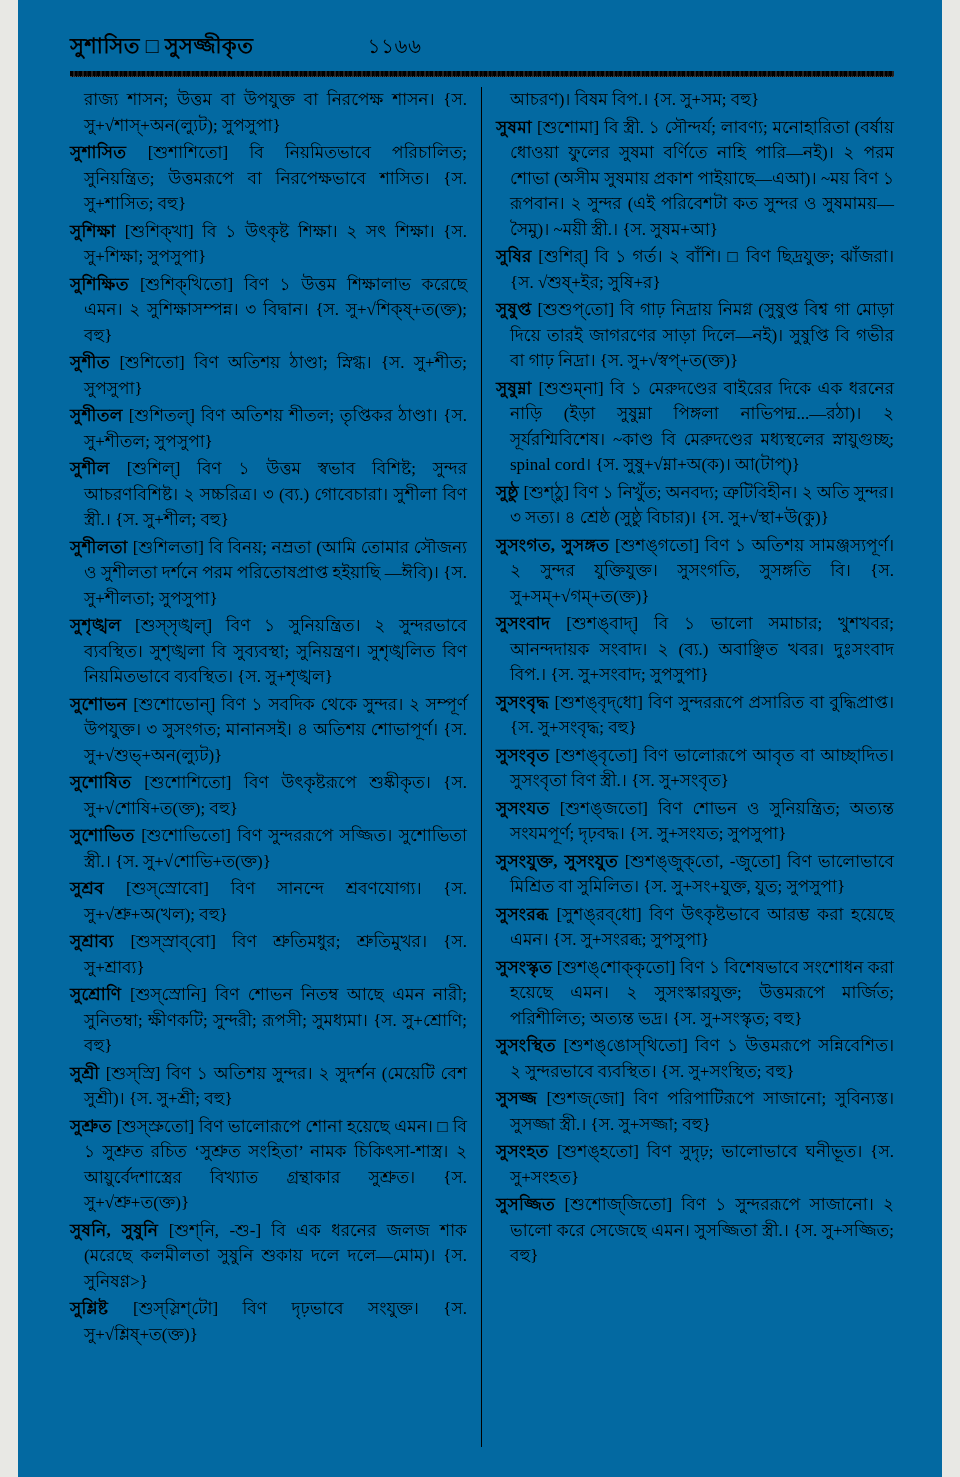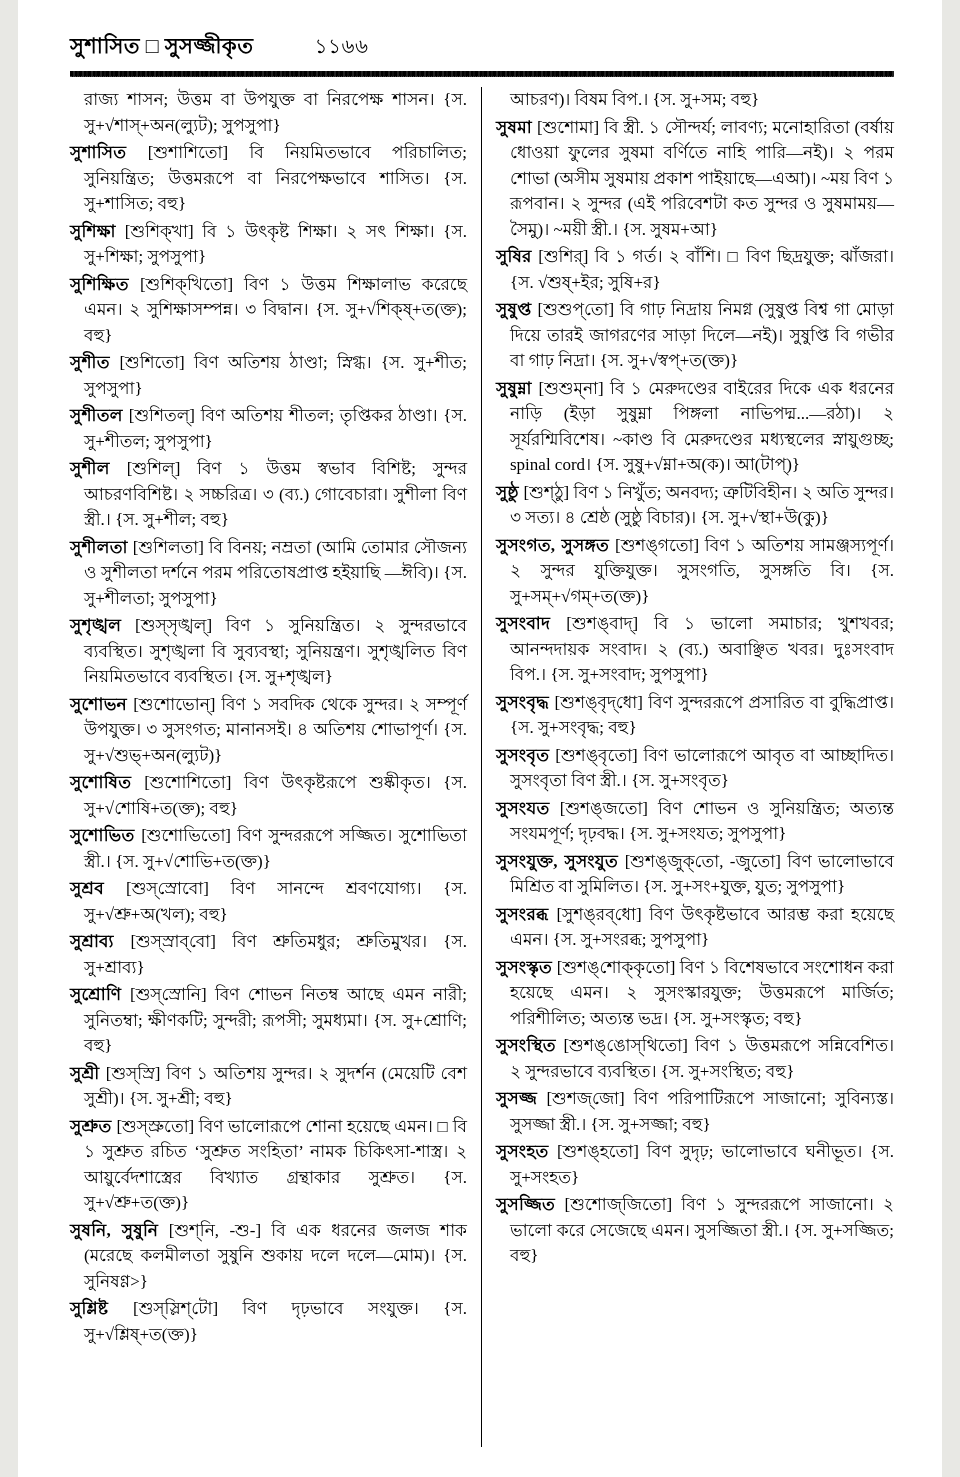--- a/index.html
+++ b/index.html
@@ -1,38 +1,38 @@
 <!DOCTYPE html>
 <html lang="bn"><head>
 <meta charset="utf-8">
 <style>
   html, body { margin: 0; padding: 0; background: #e8e8e4; }
   .page {
     position: relative;
     width: 924px;
     height: 1477px;
     margin: 0 auto;
-    background: #ffffff;
+    background: #0369a1;
     color: #000;
     font-family: "Liberation Serif", "DejaVu Serif", serif;
     box-sizing: border-box;
     padding: 30px 48px 20px 52px;
     overflow: hidden;
   }
   .running-head {
     display: flex;
     align-items: baseline;
     font-weight: bold;
     font-size: 21px;
     letter-spacing: 0.5px;
   }
   .guide-words { flex: 0 0 auto; }
   .page-number {
     flex: 0 0 auto;
-    margin-left: 61px;
+    margin-left: 114px;
     font-weight: normal;
     font-size: 20px;
   }
   .head-rule {
     margin-top: 6px;
     height: 5px;
     background:
       repeating-linear-gradient(90deg, #000 0 3px, #222 3px 5px, #000 5px 7px, #111 7px 9px);
     border-bottom: 1px dotted #444;
   }

